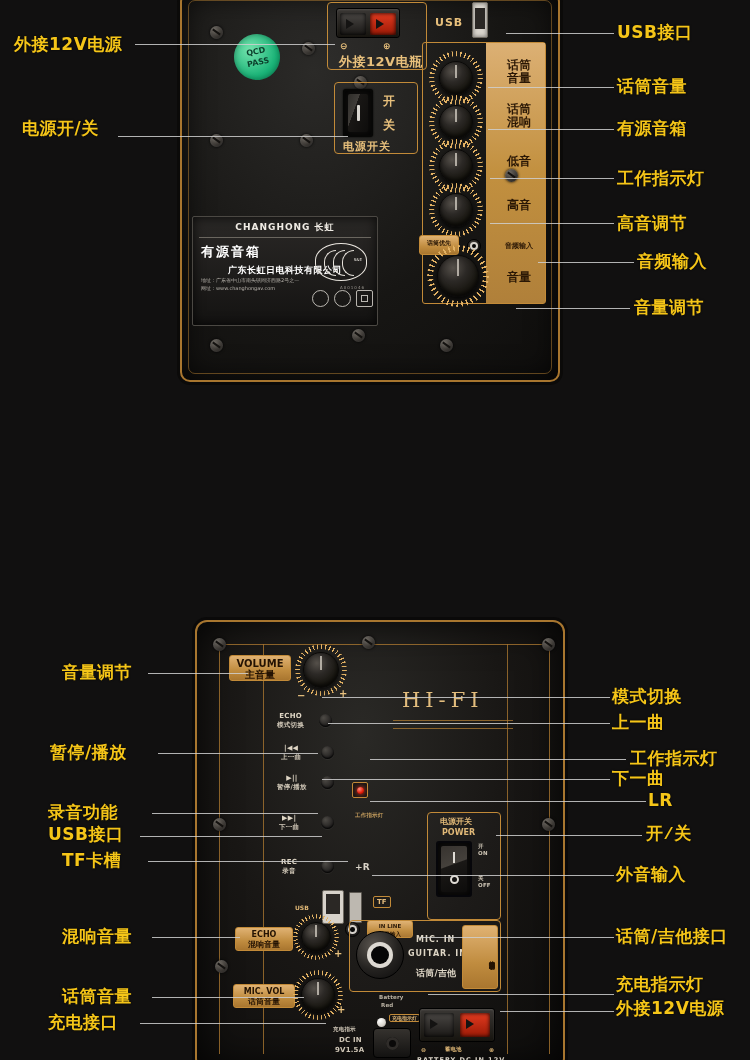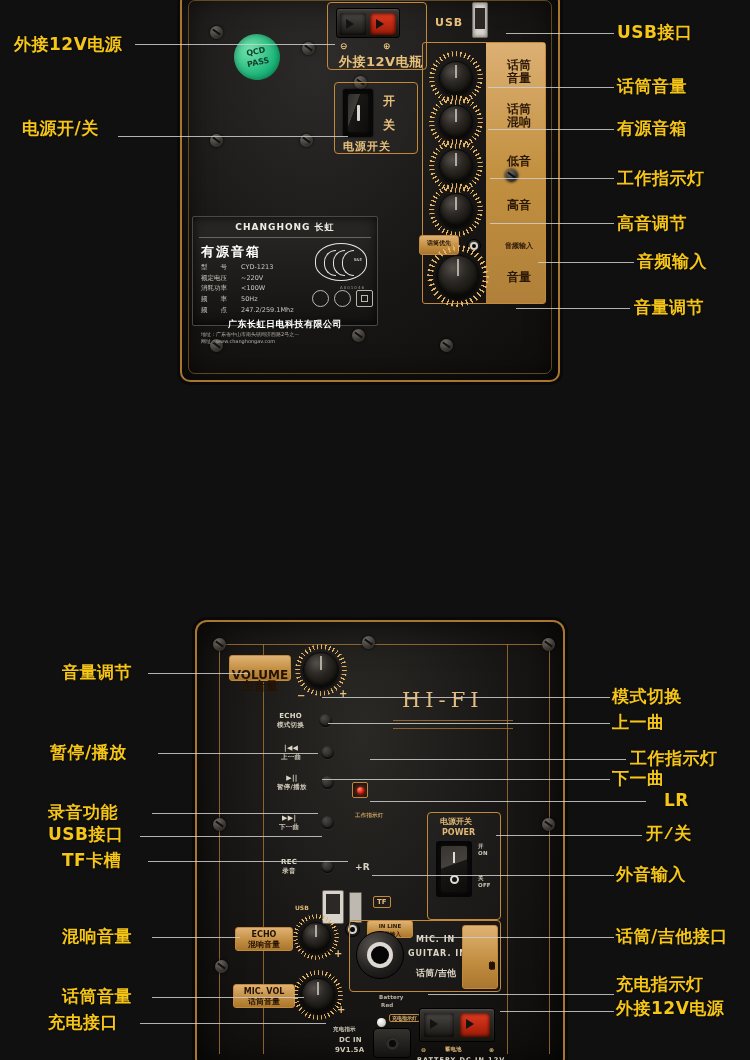--- a/index.html
+++ b/index.html
@@ -367,27 +367,20 @@
       <div class="knob" style="left:14px; top:212px; width:42px; height:42px;">
           <div class="pointer"></div>
         </div>
       <div class="striplabel" style="top:228px;">音量</div>
     </div>
 
     <div id="label" style="left:10px; top:222px;">
       <div class="brand">CHANGHONG 长虹</div>
       <div class="rule"></div>
       <div class="prod">有源音箱</div>
-      <div class="specs">
-        <div><span class="k">型　　号</span><span>CYD-1213</span></div>
-        <div><span class="k">额定电压</span><span>~220V</span></div>
-        <div><span class="k">消耗功率</span><span>&lt;100W</span></div>
-        <div><span class="k">频　　率</span><span>50Hz</span></div>
-        <div><span class="k">频　　点</span><span>247.2/259.1Mhz</span></div>
-      </div>
       <div class="ccc">
         <i></i>
           <i></i>
           <i></i>
           <em>S&amp;E</em>
       </div>
       <div class="ccc-no">A001046</div>
       <div class="icons3">
         <div class="ic circ"></div>
         <div class="ic circ"></div>
@@ -436,21 +429,21 @@
     <div class="vrail" style="left:310px; top:22px; height:410px;"></div>
 
     <div class="screw" style="left:16px; top:16px;"></div>
     <div class="screw" style="left:165px; top:14px;"></div>
     <div class="screw" style="left:345px; top:16px;"></div>
     <div class="screw" style="left:16px; top:196px;"></div>
     <div class="screw" style="left:345px; top:196px;"></div>
     <div class="screw" style="left:18px; top:338px;"></div>
     <div class="screw" style="left:274px; top:340px;"></div>
 
-    <div class="goldplate" style="left:32px; top:33px; width:62px; height:26px; font-size:12px; line-height:11px; padding-top:14px;">
+    <div class="goldplate" style="left:32px; top:33px; width:62px; height:26px; font-size:10px; line-height:11px; padding-top:2px;">
       <span>VOLUME</span><br>
       <span>主音量</span>
     </div>
     <div class="dial" style="left:98px; top:22px; width:52px; height:52px;"></div>
     <div class="knob" style="left:106px; top:30px; width:36px; height:36px;">
         <div class="pointer"></div>
       </div>
     <span class="pm" style="left:100px; top:68px;">−</span>
     <span class="pm" style="left:142px; top:66px;">+</span>
 
@@ -596,21 +589,21 @@
 
   <div class="callout" style="left:612px; top:714px;">上一曲</div>
   <div class="leader" style="left:328px; top:723px; width:282px;"></div>
 
   <div class="callout" style="left:630px; top:750px;">工作指示灯</div>
   <div class="leader" style="left:370px; top:759px; width:256px;"></div>
 
   <div class="callout" style="left:612px; top:770px;">下一曲</div>
   <div class="leader" style="left:322px; top:779px; width:288px;"></div>
 
-  <div class="callout" style="left:648px; top:792px;margin-left:16px;">LR</div>
+  <div class="callout" style="left:648px; top:792px;">LR</div>
   <div class="leader" style="left:370px; top:801px; width:276px;"></div>
 
   <div class="callout" style="left:646px; top:826px;font-family:Liberation Mono, monospace;">开/关</div>
   <div class="leader" style="left:496px; top:835px; width:146px;"></div>
 
   <div class="callout" style="left:616px; top:866px;">外音输入</div>
   <div class="leader" style="left:372px; top:875px; width:242px;"></div>
 
   <div class="callout" style="left:616px; top:928px;">话筒/吉他接口</div>
   <div class="leader" style="left:420px; top:937px; width:194px;"></div>

